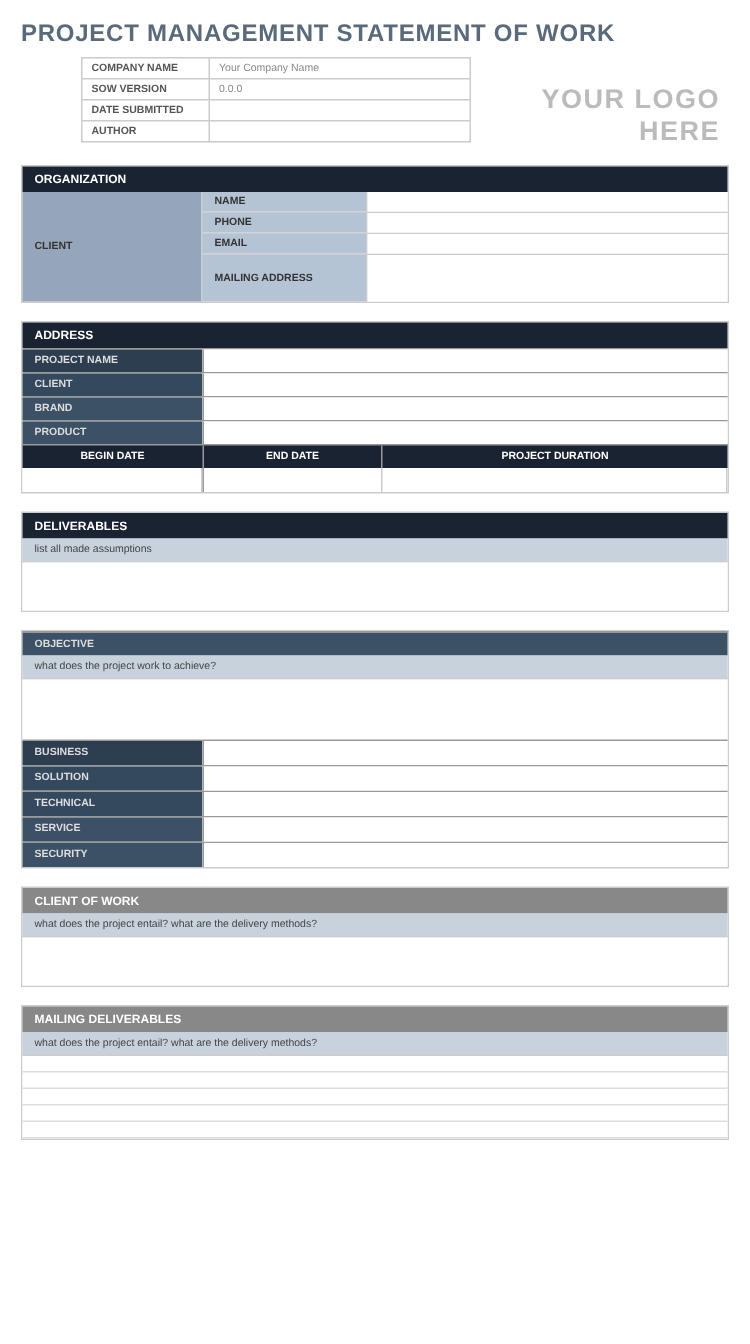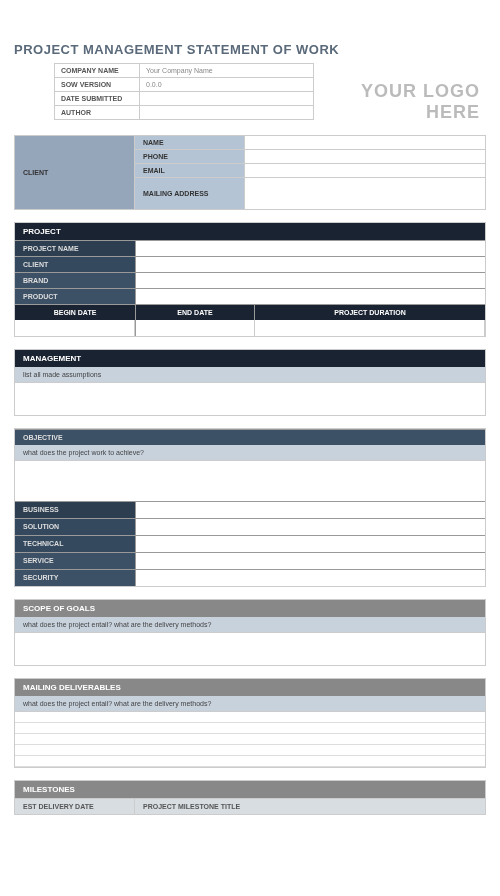--- a/index.html
+++ b/index.html
@@ -1,18 +1,18 @@
 <!DOCTYPE html>
 <html><head>
 <meta charset="utf-8">
 <style>
 * { box-sizing: border-box; margin: 0; padding: 0; }
 body { font-family: Arial, sans-serif; font-size: 8px; background: #fff; width: 500px; }
 .page { padding: 14px; }
-.title { font-size: 13px; font-weight: bold; color: #5a6a7a; letter-spacing: 0.5px; margin-bottom: 6px; margin-top: 28px; }
+.title { font-size: 16px; font-weight: bold; color: #5a6a7a; letter-spacing: 0.5px; margin-bottom: 6px; }
 .header-row { display: flex; align-items: flex-start; padding-left: 40px; }
 .meta-table { border-collapse: collapse; width: 260px; }
 .meta-table td { border: 1px solid #ccc; padding: 3px 6px; font-size: 7px; height: 14px; }
 .meta-table .lbl { font-weight: bold; width: 85px; color: #555; }
 .meta-table .val { color: #888; }
 .logo { flex: 1; text-align: right; font-size: 18px; font-weight: bold; color: #bbb; padding-top: 18px; padding-right: 6px; letter-spacing: 1px; }
 
 .section { margin-top: 12px; border: 1px solid #ccc; }
 .sec-head { background: #1a2332; color: #fff; font-weight: bold; font-size: 8px; padding: 4px 8px; }
 
@@ -79,20 +79,21 @@
       <tr>
             <td class="lbl">AUTHOR</td>
             <td class="val"></td>
           </tr>
     </tbody>
       </table>
     <div class="logo">YOUR LOGO HERE</div>
   </div>
 
   <div class="section">
+    <div class="sec-head">ORGANIZATION</div>
     <div class="org-body">
       <div class="org-left">CLIENT</div>
       <div class="org-right">
         <div class="org-row">
             <div class="org-lbl">NAME</div>
             <div class="org-val"></div>
           </div>
         <div class="org-row">
             <div class="org-lbl">PHONE</div>
             <div class="org-val"></div>
@@ -103,21 +104,21 @@
           </div>
         <div class="org-row tall">
             <div class="org-lbl">MAILING ADDRESS</div>
             <div class="org-val"></div>
           </div>
       </div>
     </div>
   </div>
 
   <div class="section">
-    <div class="sec-head">PROJECT</div>
+    <div class="sec-head">ADDRESS</div>
     <div class="proj-row">
         <div class="proj-lbl bg-dark1">PROJECT NAME</div>
         <div class="proj-val"></div>
       </div>
     <div class="proj-row">
         <div class="proj-lbl bg-dark2">CLIENT</div>
         <div class="proj-val"></div>
       </div>
     <div class="proj-row">
         <div class="proj-lbl bg-dark3">BRAND</div>
@@ -133,21 +134,21 @@
       <div class="col3">PROJECT DURATION</div>
     </div>
     <div class="date-body">
       <div class="col1"></div>
       <div class="col2"></div>
       <div class="col3"></div>
     </div>
   </div>
 
   <div class="section">
-    <div class="sec-head">MANAGEMENT</div>
+    <div class="sec-head">DELIVERABLES</div>
     <div class="hint">list all made assumptions</div>
     <div class="blank"></div>
   </div>
 
   <div class="section">
     <div class="sub-head">OBJECTIVE</div>
     <div class="hint">what does the project work to achieve?</div>
     <div class="blank" style="height:40px"></div>
     <div class="goal-row">
         <div class="goal-lbl bg-dark1">BUSINESS</div>
@@ -165,37 +166,30 @@
         <div class="goal-lbl bg-dark3">SERVICE</div>
         <div class="goal-val"></div>
       </div>
     <div class="goal-row">
         <div class="goal-lbl bg-dark3">SECURITY</div>
         <div class="goal-val"></div>
       </div>
   </div>
 
   <div class="section">
-    <div class="gray-head">SCOPE OF GOALS</div>
+    <div class="gray-head">CLIENT OF WORK</div>
     <div class="hint">what does the project entail? what are the delivery methods?</div>
     <div class="blank"></div>
   </div>
 
   <div class="section">
     <div class="gray-head">MAILING DELIVERABLES</div>
     <div class="hint">what does the project entail? what are the delivery methods?</div>
     <div class="lined">
         <div></div>
         <div></div>
         <div></div>
         <div></div>
         <div></div>
       </div>
   </div>
 
-  <div class="section">
-    <div class="gray-head">MILESTONES</div>
-    <div class="mile-head">
-      <div class="mc1">EST DELIVERY DATE</div>
-      <div class="mc2">PROJECT MILESTONE TITLE</div>
-    </div>
-  </div>
 </div>
 
 </body></html>

